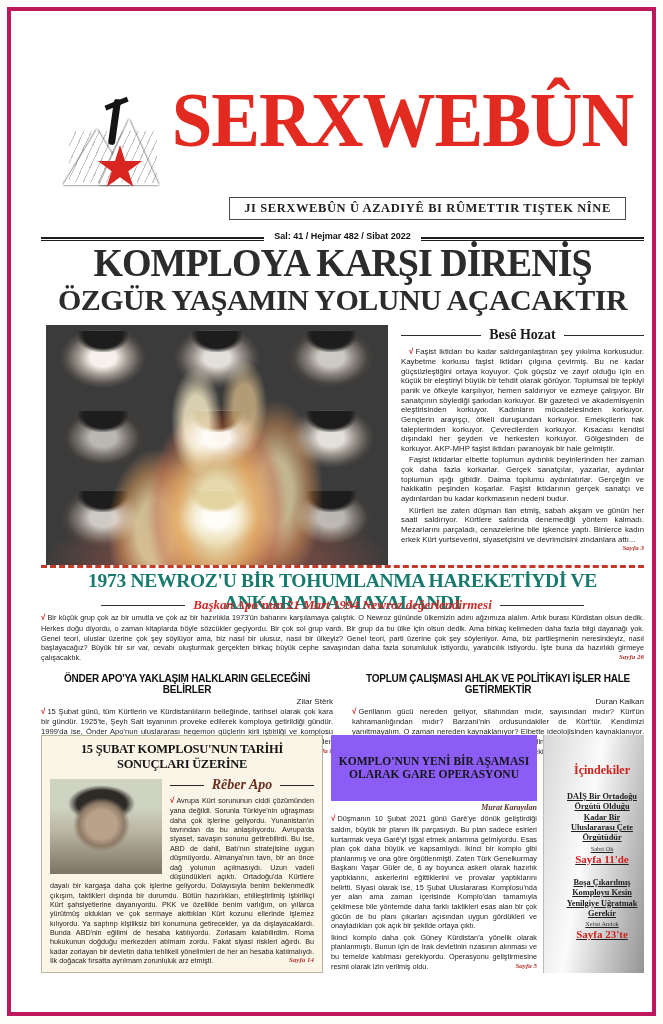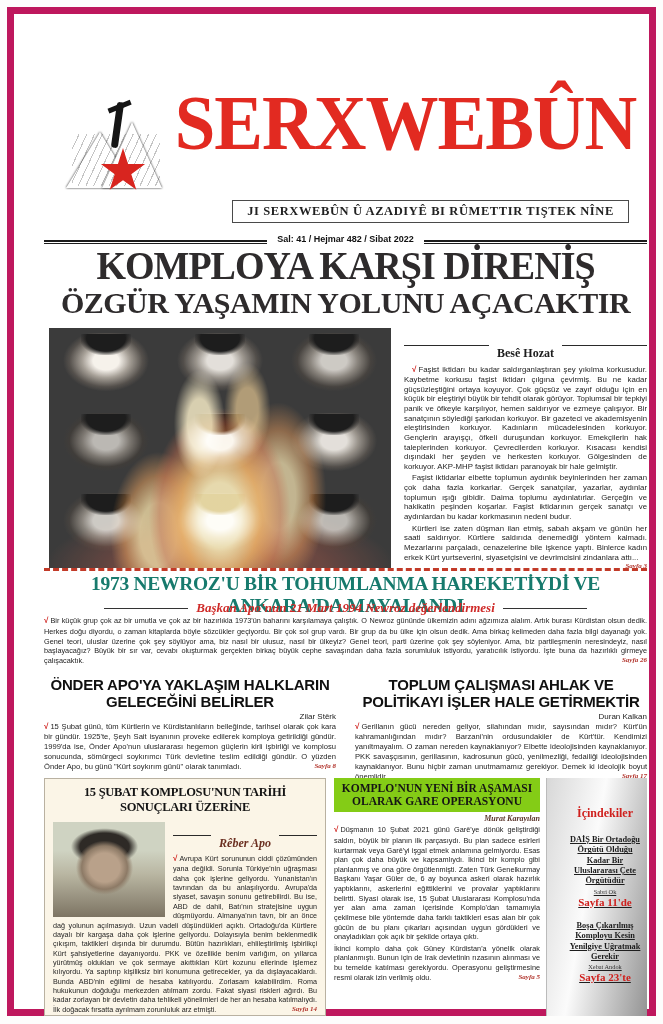--- a/index.html
+++ b/index.html
@@ -1,19 +1,19 @@
 <!DOCTYPE html>
 <html><head>
 <meta charset="utf-8">
 <style>
   * { margin:0; padding:0; box-sizing:border-box; }
   html,body { width:663px; height:1024px; background:#f6f4f1; }
   body { font-family:"Liberation Sans", sans-serif; color:#1e1e1e; position:relative; }
   .page { position:absolute; left:0; top:0; width:663px; height:1024px; background:#fdfdfc; }
-  .frame { position:absolute; left:7px; top:7px; width:649px; height:1009px; border:7px solid #be185d; background:#ffffff; }
+  .frame { position:absolute; left:7px; top:7px; width:649px; height:1009px; border:4px solid #be185d; background:#ffffff; }
   .content { position:absolute; left:30px; top:14px; width:603px; height:990px; }
 
   
   .masthead { position:relative; height:200px; }
   .logo { position:absolute; left:22px; top:78px; width:100px; height:88px; }
   .mountain { position:absolute; left:0; bottom:6px; width:0; height:0;
     border-left:34px solid transparent; border-right:34px solid transparent; border-bottom:56px solid #ffffff;
     filter:drop-shadow(0 0 1px #222); }
   .mountain.m2 { left:36px; border-left-width:30px; border-right-width:30px; border-bottom-width:66px; }
   .mridge { position:absolute; left:6px; bottom:8px; width:88px; height:52px;
@@ -57,59 +57,59 @@
       radial-gradient(ellipse 60% 30% at 50% 100%, rgba(120,30,15,.55) 0 50%, transparent 85%);
     mix-blend-mode:screen; opacity:.92; }
   .flames2 { position:absolute; inset:0;
     background:radial-gradient(ellipse 10% 30% at 44% 40%, rgba(255,240,190,.8) 0 35%, transparent 75%),
                radial-gradient(ellipse 9% 26% at 58% 34%, rgba(255,210,130,.6) 0 35%, transparent 75%);
     mix-blend-mode:screen; }
 
   .leadcol { position:absolute; left:360px; top:2px; width:243px; height:238px; }
   .byline-row { display:flex; align-items:center; gap:8px; margin-bottom:4px; }
   .byline-row .ln { flex:1; border-top:1.5px solid #2a2a2a; }
-  .byline { font-size:12px; font-weight:bold; font-family:"Liberation Serif", serif; color:#1c1c1c; white-space:nowrap;margin-top:16px; }
+  .byline { font-size:14px; font-weight:bold; font-family:"Liberation Serif", serif; color:#1c1c1c; white-space:nowrap; }
   .body-sm { font-size:7.8px; line-height:1.24; text-align:justify; color:#242424; }
   .body-sm p { margin-bottom:2px; text-indent:8px; }
   .check { color:#cf201d; font-weight:bold; font-size:8px; padding-right:2px; }
   .pageref { float:right; font-style:italic; font-weight:bold; font-size:7px; color:#b03028; font-family:"Liberation Serif", serif; }
 
   
   .redrule { position:absolute; left:0; top:540px; width:603px; border-top:3px dashed #c23a28; }
   .newroz-title { position:absolute; left:0; top:545px; width:603px; text-align:center;
     font-family:"Liberation Serif", serif; font-weight:bold; font-size:19.5px; color:#177a6d; letter-spacing:-.3px; }
   .newroz-sub-row { position:absolute; left:60px; top:572px; width:483px; display:flex; align-items:center; gap:8px; }
   .newroz-sub-row .ln { flex:1; border-top:1.5px solid #333; }
   .newroz-sub { font-family:"Liberation Serif", serif; font-style:italic; font-weight:bold; font-size:13px; color:#cf2a28; white-space:nowrap; }
   .newroz-body { position:absolute; left:0; top:588px; width:603px; font-size:7.3px; line-height:1.35; text-align:justify; color:#242424; }
 
   
   .cols { position:absolute; left:0; top:648px; width:603px; height:80px; }
   .col { position:absolute; top:0; }
   .col.left { left:0; width:292px; } .col.right { left:311px; width:292px; }
-  .col h3 { text-align:center; font-size:15px; font-weight:bold; color:#101010; letter-spacing:-.2px; margin-bottom:2px; }
+  .col h3 { text-align:center; font-size:10px; font-weight:bold; color:#101010; letter-spacing:-.2px; margin-bottom:2px; }
   .col .auth { text-align:right; font-size:8px; color:#222; margin-bottom:1px; }
   .col .body-xs { font-size:7.6px; line-height:1.3; text-align:justify; color:#242424; }
 
   
-  .bottom { position:absolute; left:0; top:750px; width:513px; height:245px; }
+  .bottom { position:absolute; left:0; top:710px; width:513px; height:245px; }
   .box15 { position:absolute; left:0; top:0; width:282px; height:238px; background:#fbf5e7; border:1px solid #b9b1a1; padding:6px 8px; }
   .box15 h2 { text-align:center; font-family:"Liberation Serif", serif; font-weight:bold; font-size:12.5px; color:#151515; letter-spacing:-.3px; margin-bottom:5px; }
   .photo { float:left; width:112px; height:95px; margin:2px 8px 3px 0;
     background:
       radial-gradient(ellipse 34% 38% at 46% 48%, #b9a18a 0 40%, #8d7a66 60%, transparent 75%),
       radial-gradient(ellipse 40% 26% at 46% 26%, #2e2a26 0 55%, transparent 75%),
       linear-gradient(180deg, #cfd3c2 0 30%, #b9b6a2 55%, #7d7463 100%); }
   .box15 .byline-row { margin:0 0 3px 120px; }
   .box15 .byline { font-style:italic; color:#6b2f20; }
   .box15 .body-xxs { font-size:7.2px; line-height:1.3; text-align:justify; color:#242424; }
 
   .garecol { position:absolute; left:290px; top:0; width:206px; }
-  .garehead { background:#84cc16; text-align:center; font-family:"Liberation Serif", serif; font-weight:bold;
-    font-size:11.5px; color:#151515; padding:4px 2px; line-height:1.15; margin-bottom:2px; }
+  .garehead { background:#8b5cf6; text-align:center; font-family:"Liberation Serif", serif; font-weight:bold;
+    font-size:11.5px; color:#151515; padding:20px 2px; line-height:1.15; margin-bottom:2px; }
   .garecol .auth { text-align:right; font-family:"Liberation Serif", serif; font-weight:bold; font-style:italic; font-size:8px; color:#5a352a; margin-bottom:2px; }
   .garecol .body-xxs { font-size:7.3px; line-height:1.32; text-align:justify; color:#242424; }
   .garecol p { margin-bottom:2px; }
 
   .toc { position:absolute; left:502px; top:0; width:101px; height:238px; padding:28px 4px 0 20px;
     background:linear-gradient(100deg, #d8d8d8 0%, #fbfbfb 42%, #949494 100%);
     border-left:1px solid #bbb; }
   .toc h2 { text-align:center; font-family:"Liberation Serif", serif; font-weight:bold; font-size:12px; color:#cf201d; margin-bottom:14px; }
   .toc .item { text-align:center; margin-bottom:13px;text-decoration:underline; }
   .toc .t { font-family:"Liberation Serif", serif; font-weight:bold; font-size:8.3px; line-height:1.25; color:#1c1c1c; }

